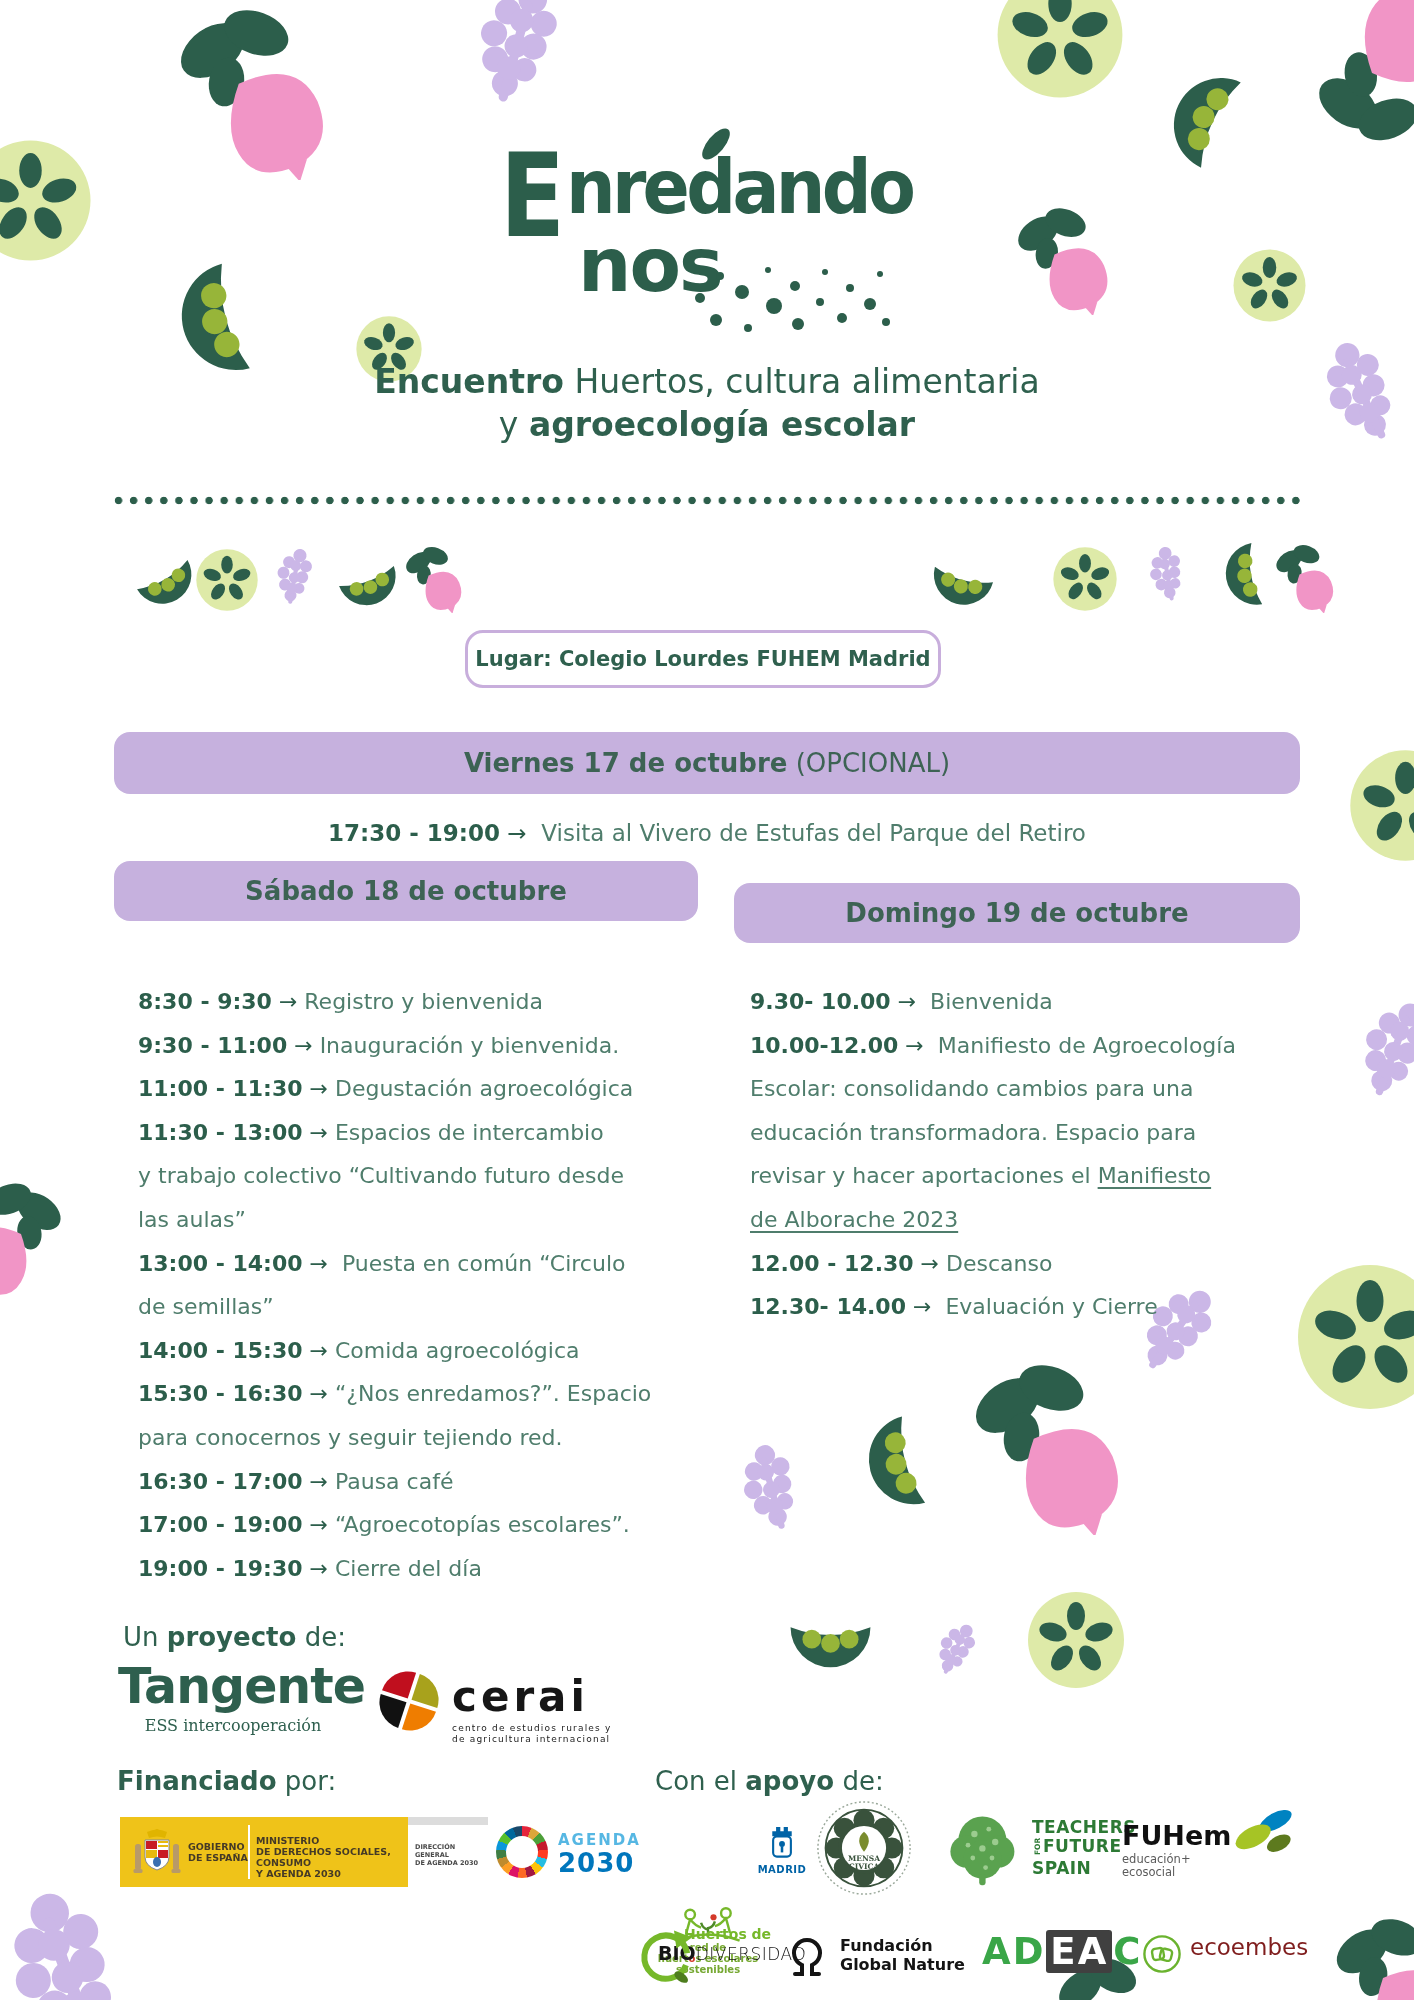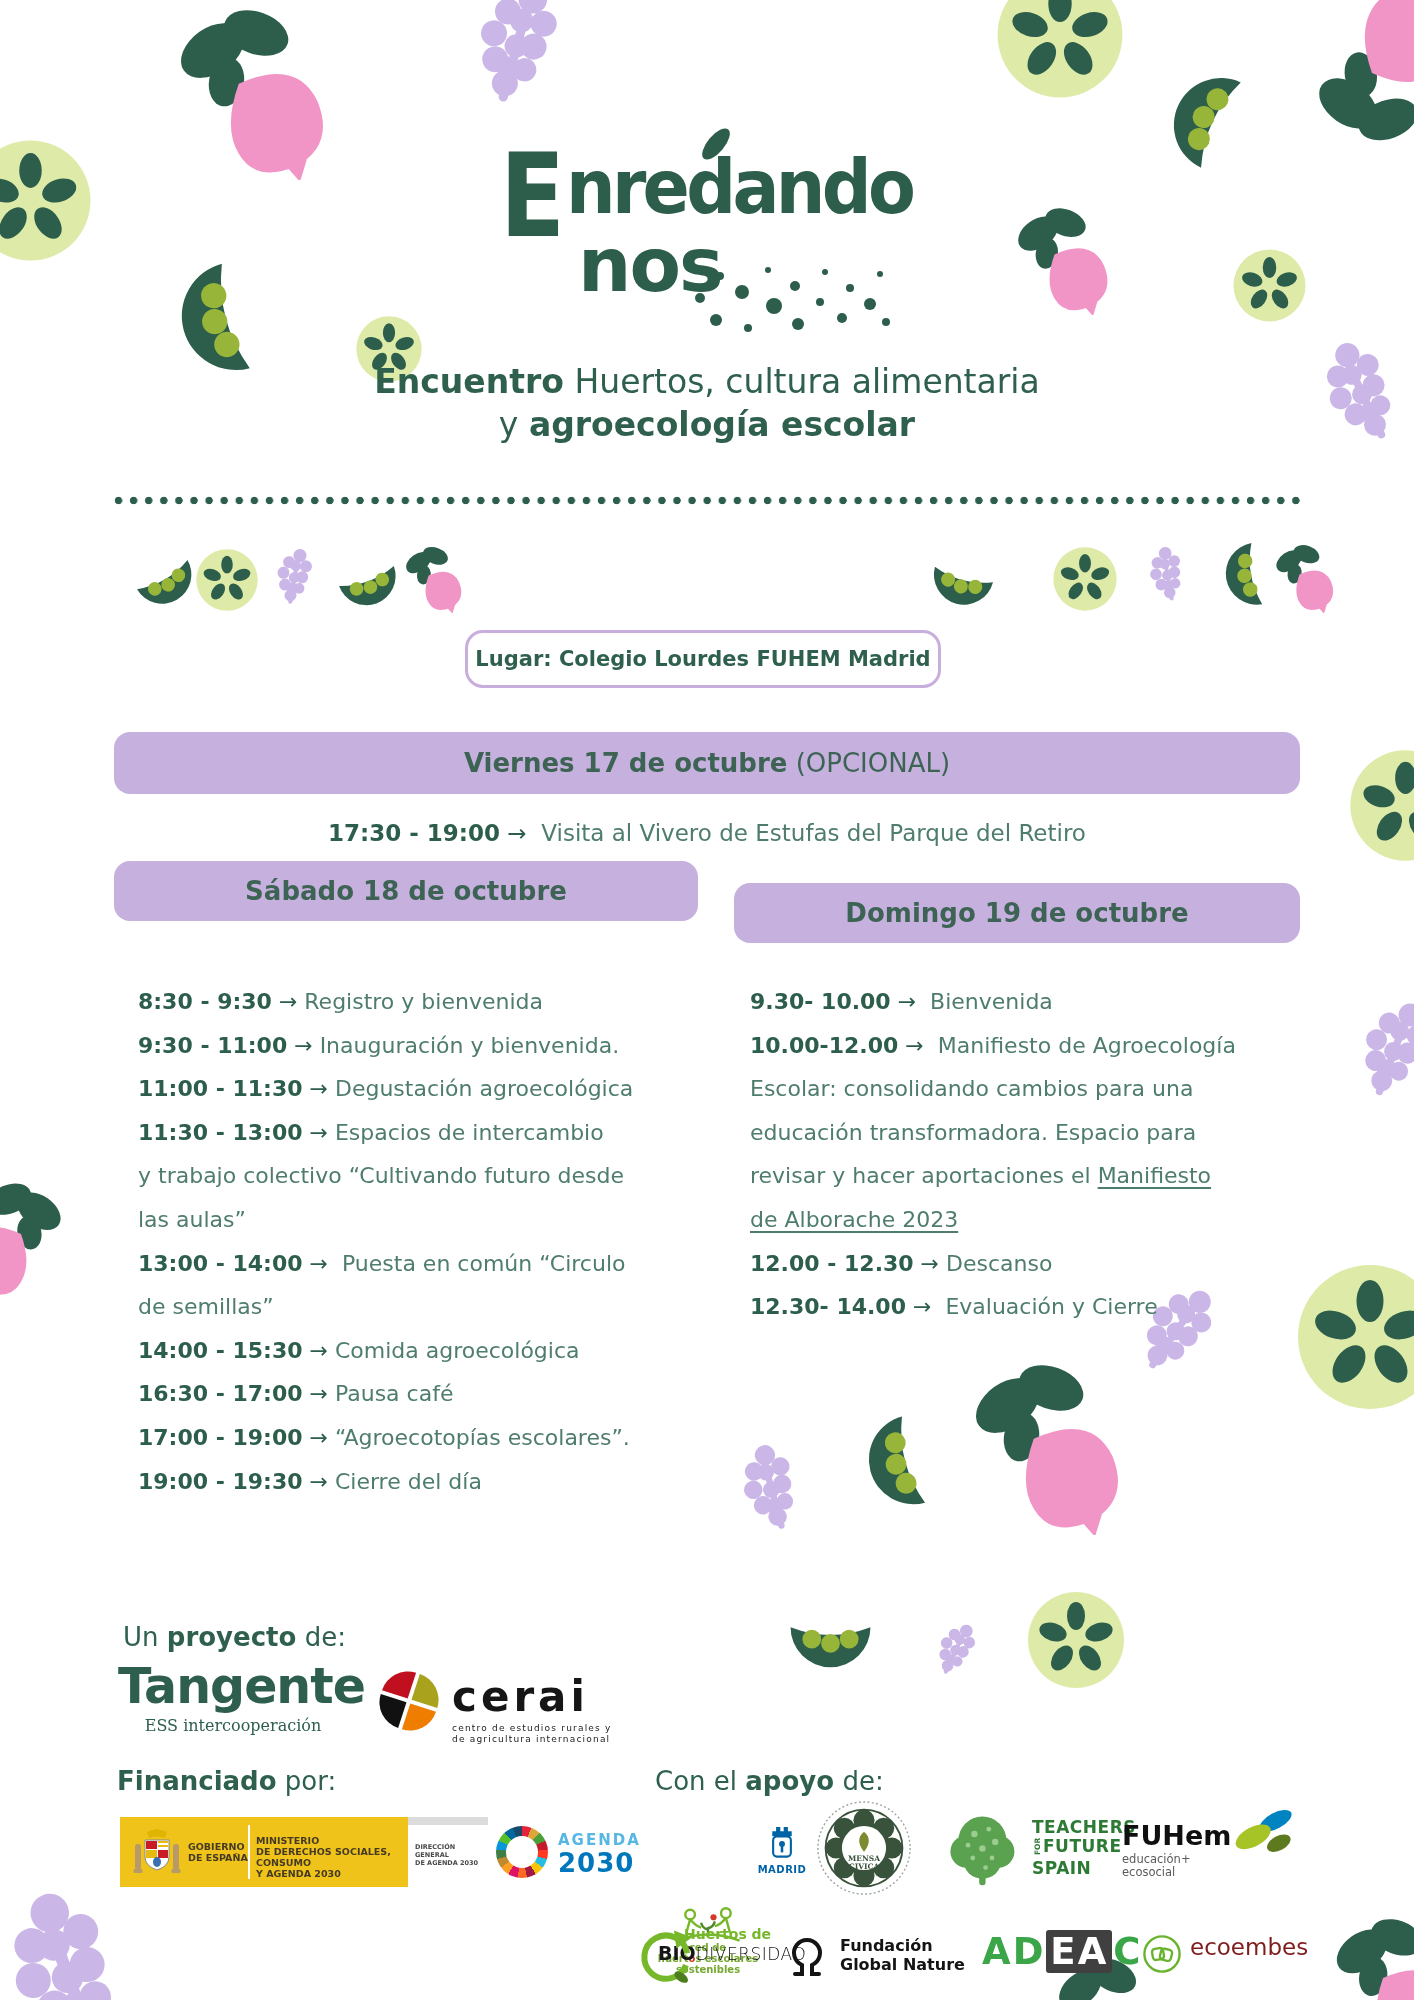--- a/index.html
+++ b/index.html
@@ -414,20 +414,22 @@
   <div class="col-sat">
       <p class="sched-item"><span class="sched-time">8:30 - 9:30</span><span class="sched-arrow"> → </span><span class="sched-text">Registro y bienvenida</span></p>
       <p class="sched-item"><span class="sched-time">9:30 - 11:00</span><span class="sched-arrow"> → </span><span class="sched-text">Inauguración y bienvenida.</span></p>
       <p class="sched-item"><span class="sched-time">11:00 - 11:30</span><span class="sched-arrow"> → </span><span class="sched-text">Degustación agroecológica</span></p>
       <p class="sched-item"><span class="sched-time">11:30 - 13:00</span><span class="sched-arrow"> → </span><span class="sched-text">Espacios de intercambio
 y trabajo colectivo “Cultivando futuro desde
 las aulas”</span></p>
       <p class="sched-item"><span class="sched-time">13:00 - 14:00</span><span class="sched-arrow"> → </span><span class="sched-text"> Puesta en común “Circulo
 de semillas”</span></p>
       <p class="sched-item"><span class="sched-time">14:00 - 15:30</span><span class="sched-arrow"> → </span><span class="sched-text">Comida agroecológica</span></p>
+      <p class="sched-item"><span class="sched-time">15:30 - 16:30</span><span class="sched-arrow"> → </span><span class="sched-text">“¿Nos enredamos?”. Espacio
+para conocernos y seguir tejiendo red.</span></p>
       <p class="sched-item"><span class="sched-time">16:30 - 17:00</span><span class="sched-arrow"> → </span><span class="sched-text">Pausa café</span></p>
       <p class="sched-item"><span class="sched-time">17:00 - 19:00</span><span class="sched-arrow"> → </span><span class="sched-text">“Agroecotopías escolares”.</span></p>
       <p class="sched-item"><span class="sched-time">19:00 - 19:30</span><span class="sched-arrow"> → </span><span class="sched-text">Cierre del día</span></p>
     </div>
   <div class="col-sun">
       <p class="sched-item"><span class="sched-time">9.30- 10.00</span><span class="sched-arrow"> → </span><span class="sched-text"> Bienvenida</span></p>
       <p class="sched-item"><span class="sched-time">10.00-12.00</span><span class="sched-arrow"> → </span><span class="sched-text"> Manifiesto de Agroecología
 Escolar: consolidando cambios para una
 educación transformadora. Espacio para
 revisar y hacer aportaciones el </span><span class="sched-link">Manifiesto

